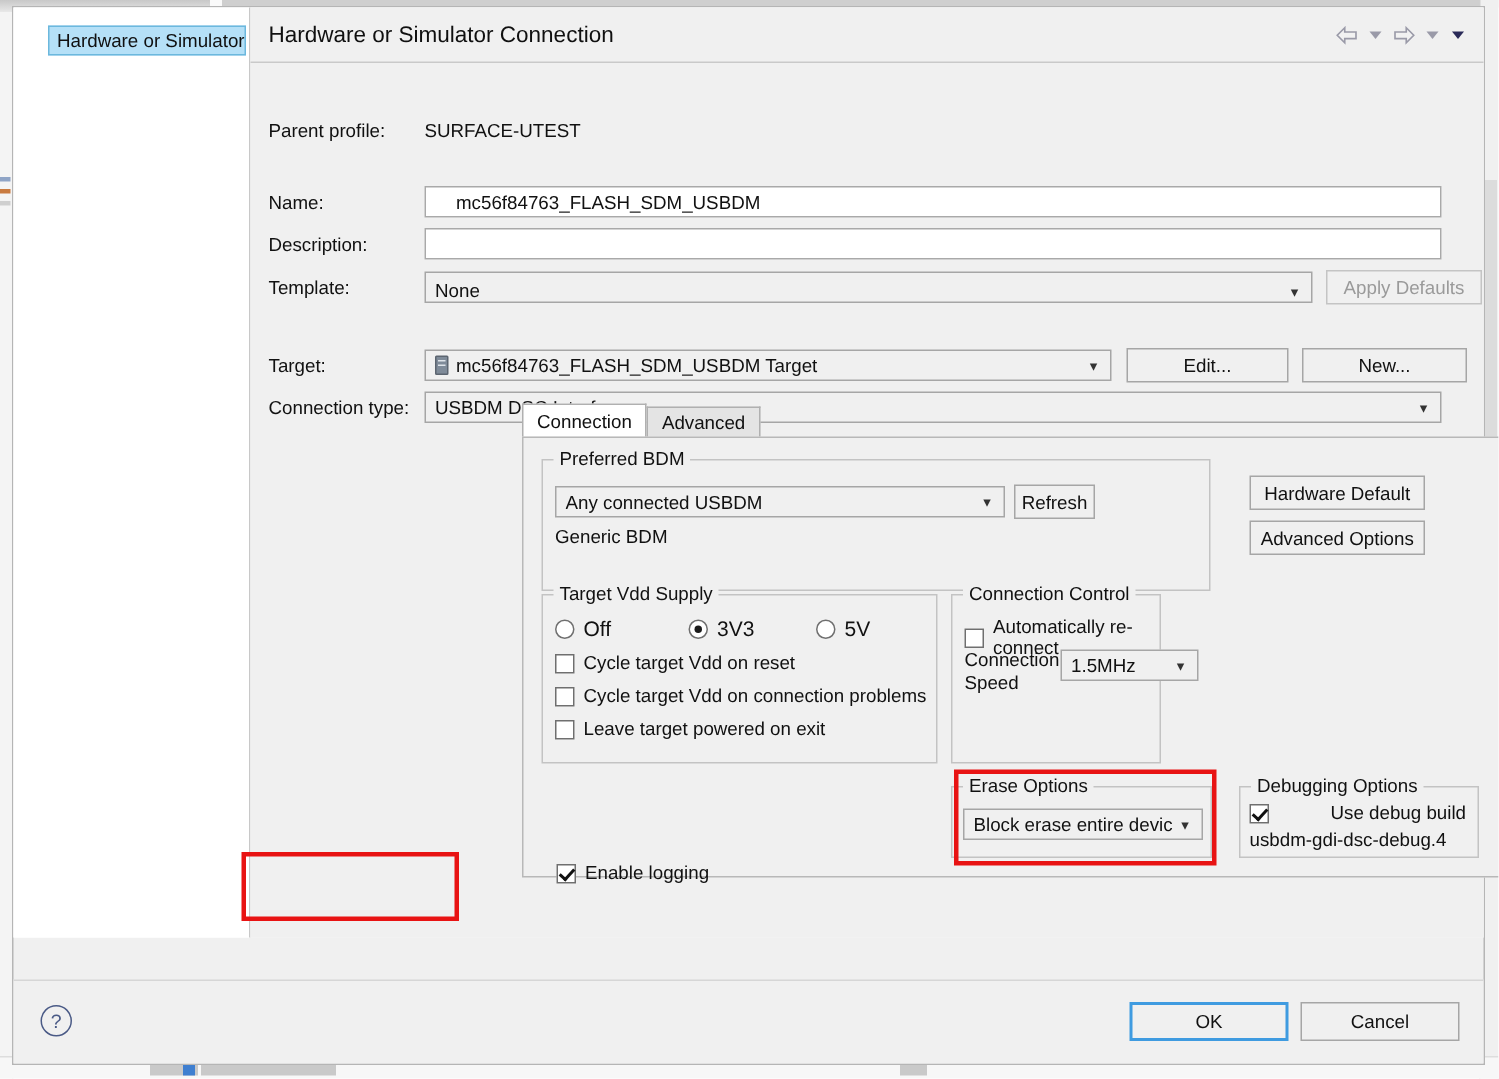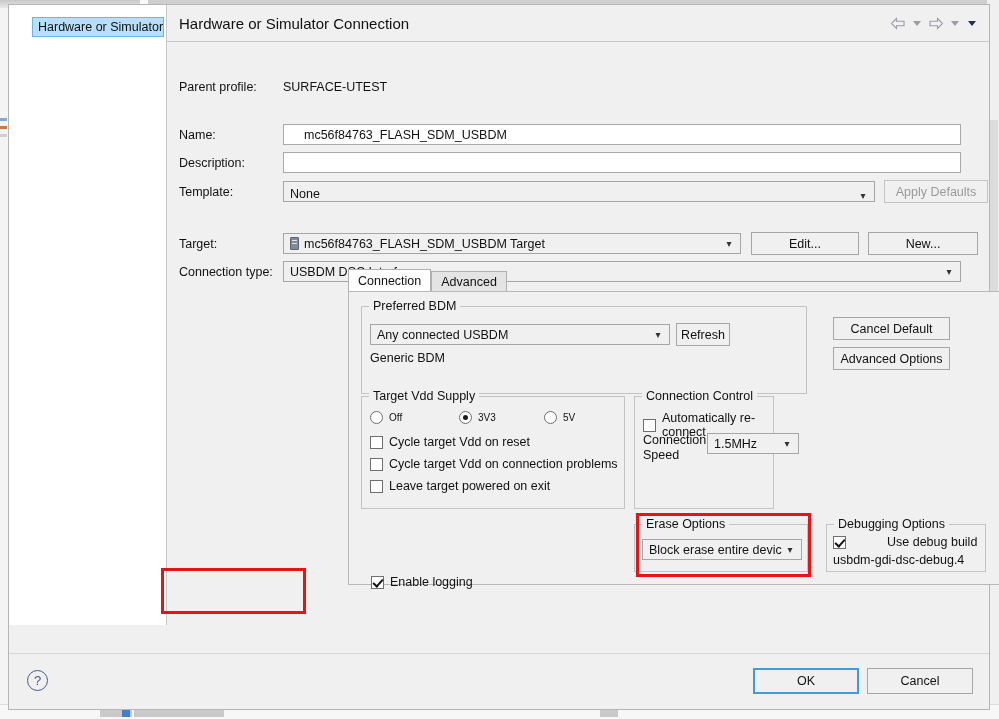--- a/index.html
+++ b/index.html
@@ -242,21 +242,21 @@
   .chk .box {
     width: 13px; height: 13px; border: 1px solid #6f6f6f;
     background: #fff; margin-right: 6px; box-sizing: border-box;
     position: relative; flex: none;
   }
   .chk .box.on:after {
     content: ""; position: absolute; left: 3px; top: 0px;
     width: 4px; height: 8px; border: solid #111;
     border-width: 0 2px 2px 0; transform: rotate(42deg);
   }
-  .rad { display: flex; align-items: center; font-size: 10px; color: #111; }
+  .rad { display: flex; align-items: center; font-size: 14px; color: #111; }
   .rad .circ {
     width: 13px; height: 13px; border: 1px solid #6f6f6f;
     border-radius: 50%; background: #fff; margin-right: 6px;
     box-sizing: border-box; position: relative; flex: none;
   }
   .rad .circ.on:after {
     content: ""; position: absolute; left: 3px; top: 3px;
     width: 5px; height: 5px; border-radius: 50%; background: #1b1b1b;
   }
 
@@ -415,21 +415,21 @@
                 <span class="cv">Any connected USBDM</span>
                 <span class="chev">▾</span>
               </div>
               <div class="btn" style="position:absolute; left:314px; top:16px; width:54px; height:23px;">
                 <span>Refresh</span>
               </div>
               <div style="position:absolute; left:8px; top:44px; font-size:12.5px; color:#111;">Generic BDM</div>
             </div>
 
             <div class="btn" style="position:absolute; left:484px; top:25px; width:117px; height:23px;">
-              <span>Cancel Default</span>
+              <span>Hardware Default</span>
             </div>
             <div class="btn" style="position:absolute; left:484px; top:55px; width:117px; height:23px;">
               <span>Advanced Options</span>
             </div>
 
             <div class="group" style="left:12px; top:104px; width:264px; height:113px;">
               <span class="gtitle">Target Vdd Supply</span>
 
               <div class="rad" style="position:absolute; left:8px; top:14px;">
                 <span class="circ"></span>

